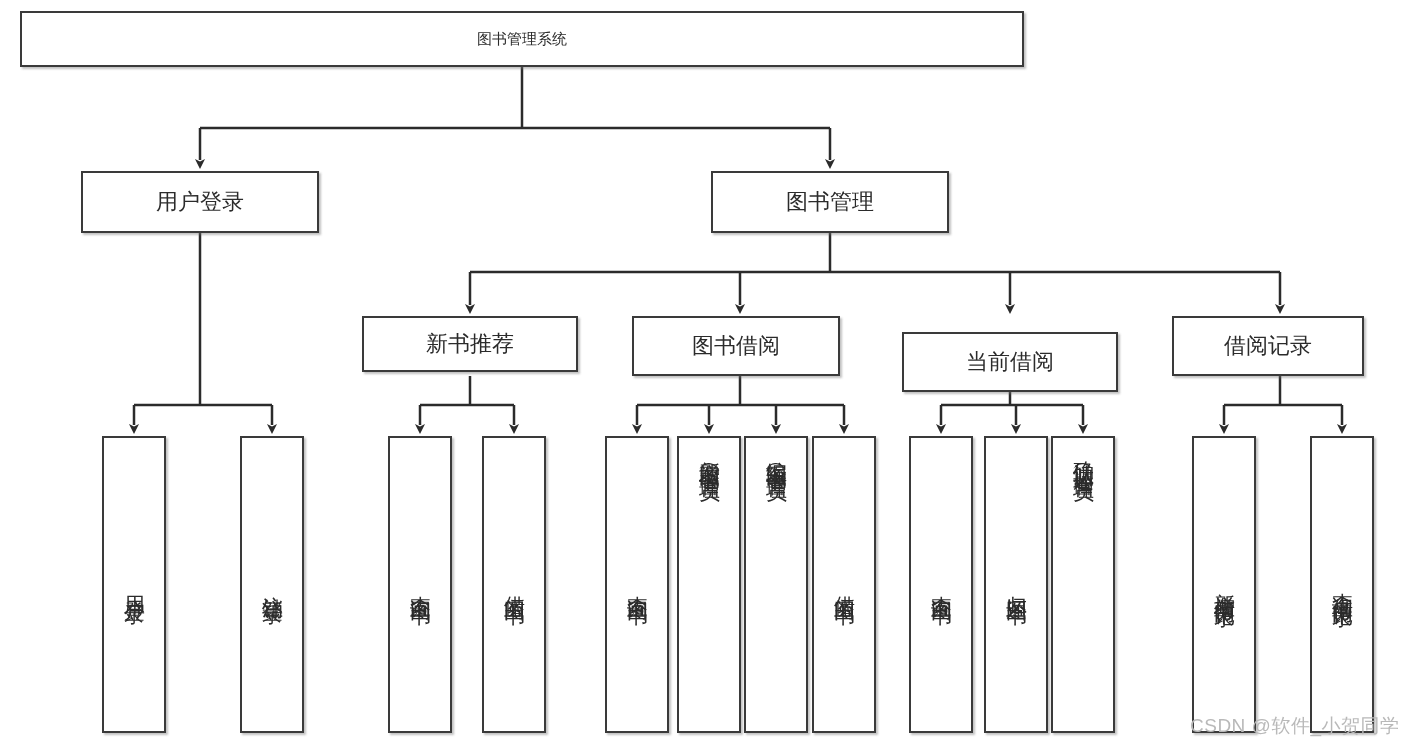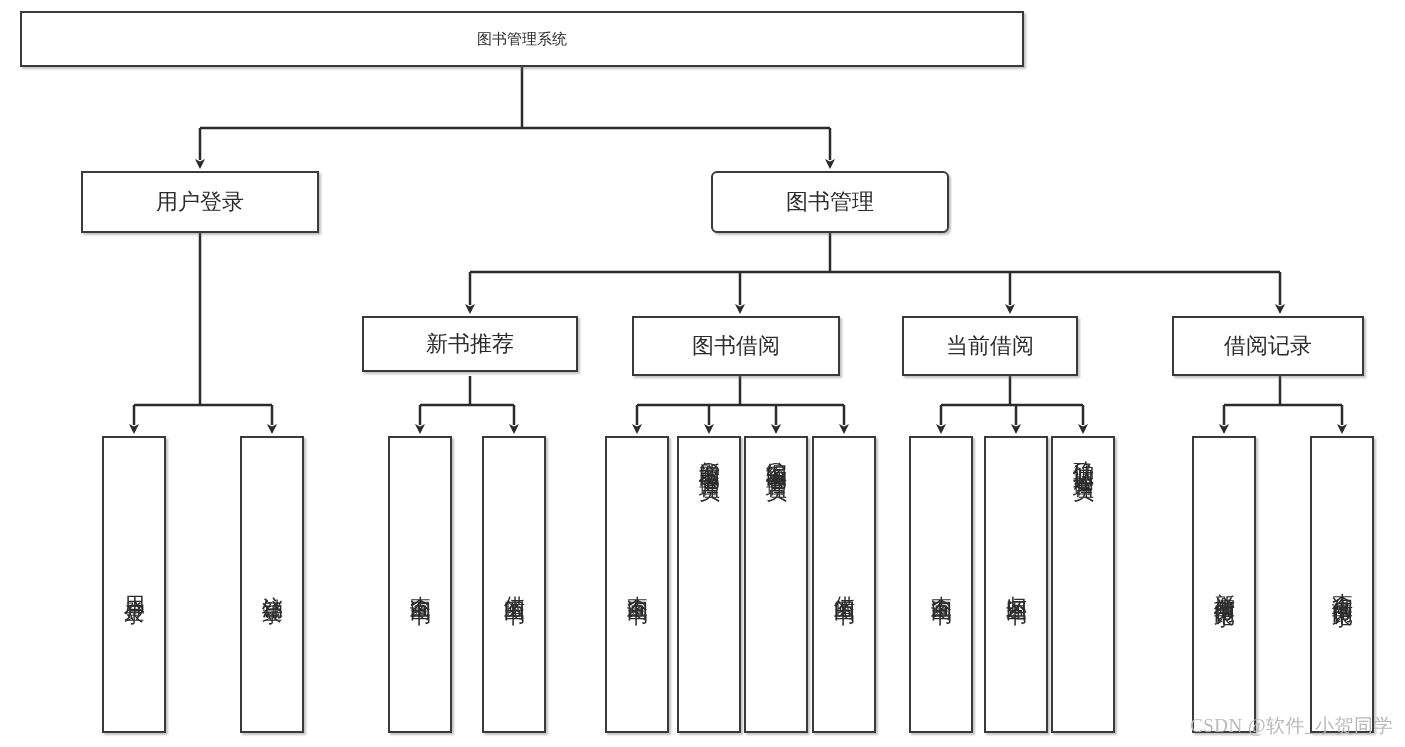--- a/index.html
+++ b/index.html
@@ -59,21 +59,21 @@
   }
   .node.leaf.top-align {
     align-items: flex-start;
   }
   .watermark {
     position: absolute;
     font-size: 19px;
     color: #b9b9b9;
     white-space: nowrap;
     letter-spacing: 0.5px;
-    font-family: Liberation Serif, serif;
+    font-family: Liberation Sans, sans-serif;
   }
 </style>
 </head>
 <body>
 
 <div id="canvas">
 
   <svg class="layer" viewBox="0 0 1405 747">
     <defs>
       <marker id="arrow" markerWidth="12" markerHeight="12" refX="1" refY="5" orient="auto" markerUnits="userSpaceOnUse">
@@ -117,30 +117,30 @@
       </g>
   </svg>
 
   <div id="nodes">
       <div class="node root" style="left: 20px; top: 11px; width: 1004px; height: 56px;">
         <span>图书管理系统</span>
       </div>
       <div class="node lvl2" style="left: 81px; top: 171px; width: 238px; height: 62px;">
         <span>用户登录</span>
       </div>
-      <div class="node lvl2" style="left: 711px; top: 171px; width: 238px; height: 62px; border-radius: 6px;">
+      <div class="node lvl2" style="left: 711px; top: 171px; width: 238px; height: 62px;">
         <span>图书管理</span>
       </div>
       <div class="node lvl3" style="left: 362px; top: 316px; width: 216px; height: 56px;">
         <span>新书推荐</span>
       </div>
       <div class="node lvl3" style="left: 632px; top: 316px; width: 208px; height: 60px;">
         <span>图书借阅</span>
       </div>
-      <div class="node lvl3" style="left: 902px; top: 316px; width: 176px; height: 60px;">
+      <div class="node lvl3" style="left: 902px; top: 332px; width: 216px; height: 60px;">
         <span>当前借阅</span>
       </div>
       <div class="node lvl3" style="left: 1172px; top: 316px; width: 192px; height: 60px;">
         <span>借阅记录</span>
       </div>
       <div class="node leaf" style="left: 102px; top: 436px; width: 64px; height: 297px;">
         <span class="vtext">用户登录</span>
       </div>
       <div class="node leaf" style="left: 240px; top: 436px; width: 64px; height: 297px;">
         <span class="vtext">注销登录</span>

